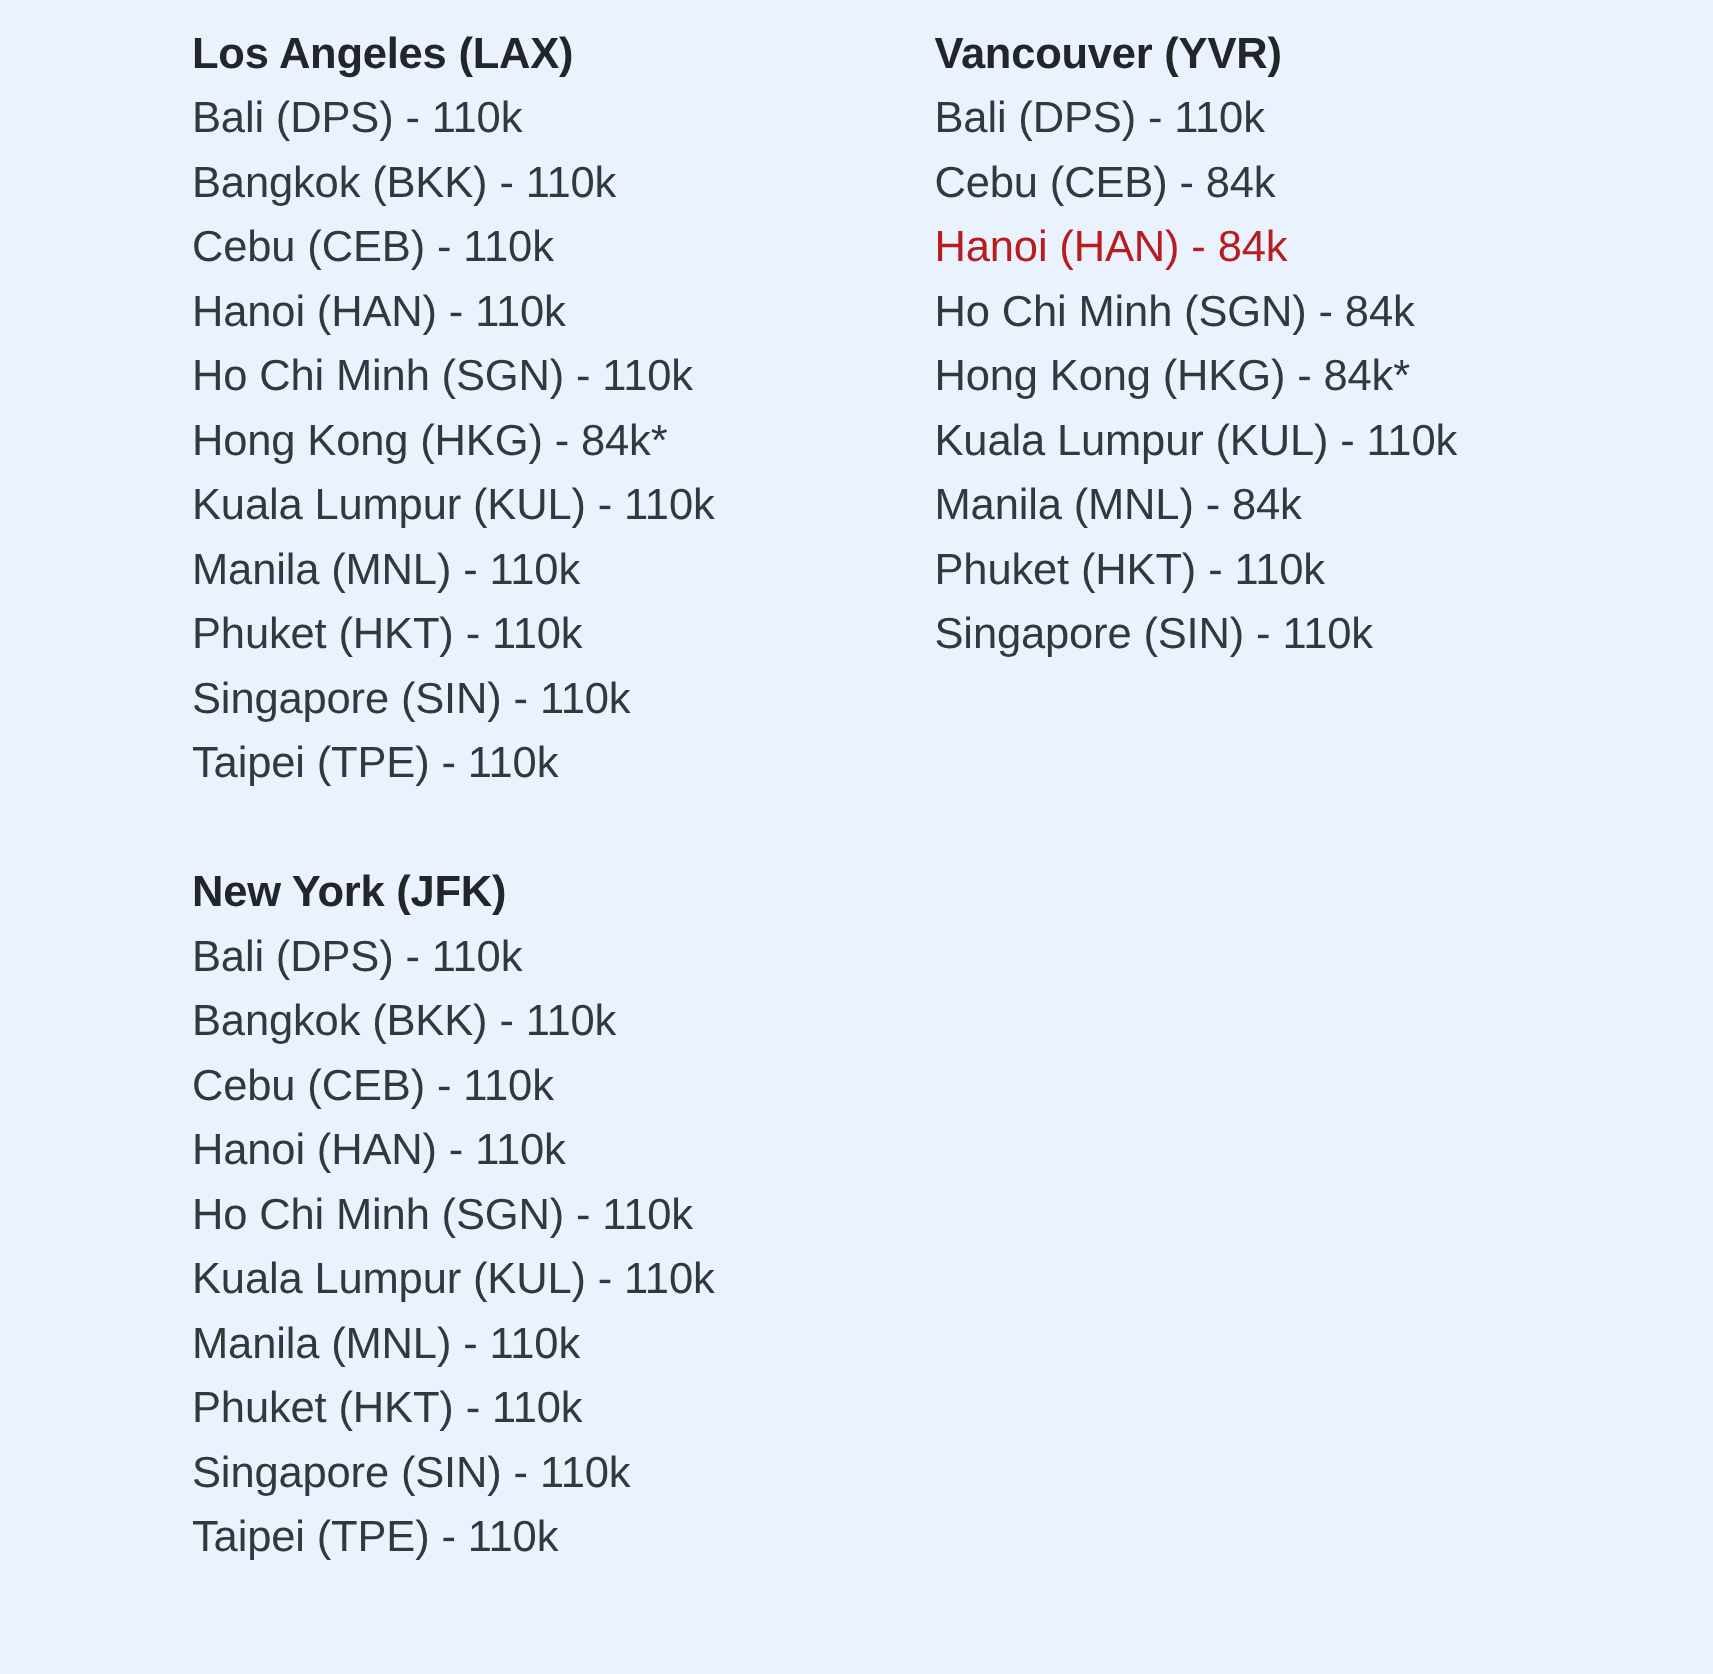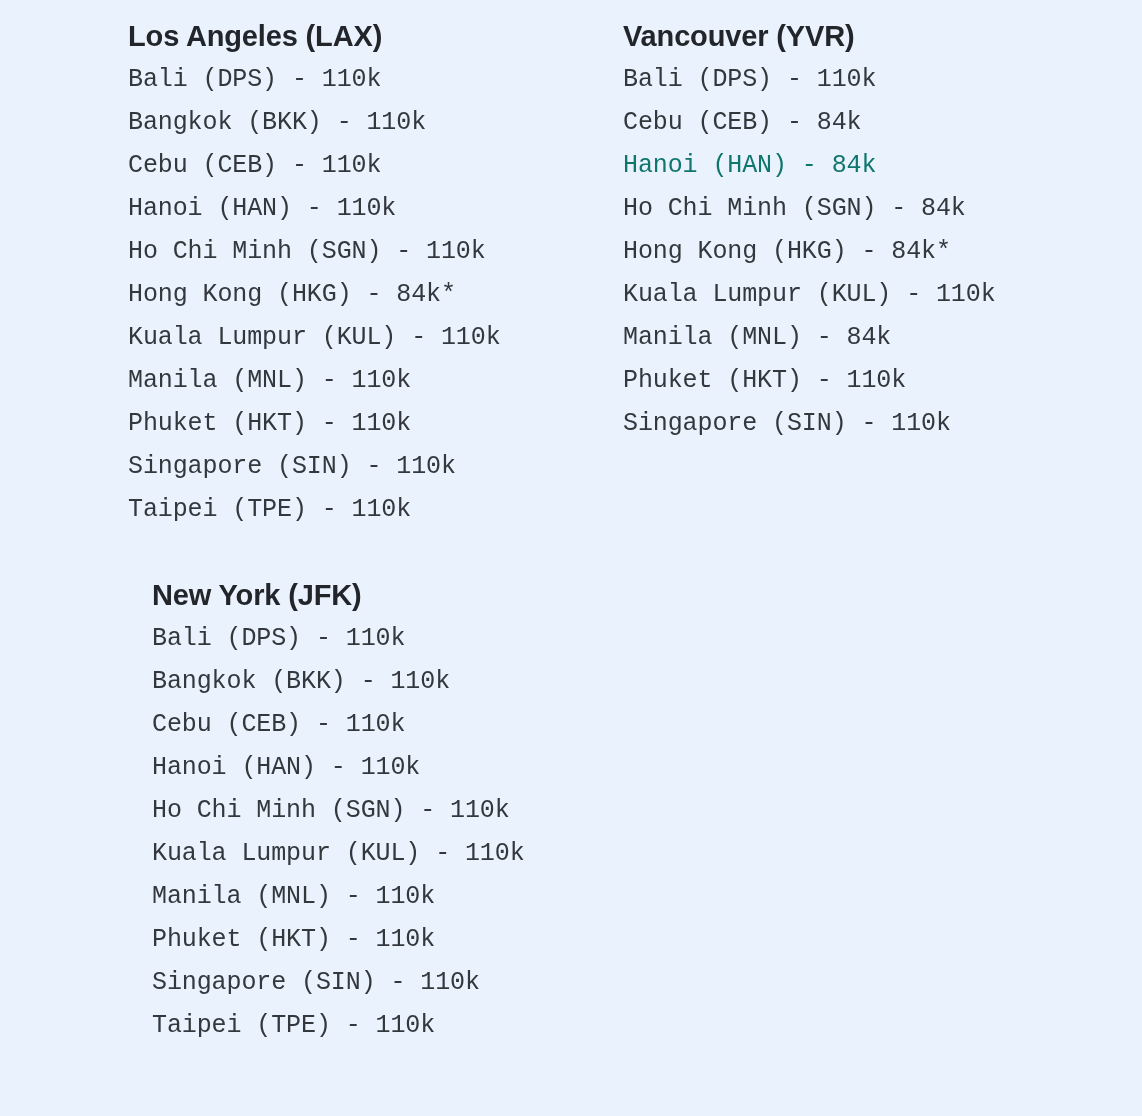--- a/index.html
+++ b/index.html
@@ -38,46 +38,44 @@
   .column-left  { width: 495px; flex: 0 0 495px; }
   .column-right { width: 495px; flex: 0 0 495px; }
 
   .block {
     display: block;
   }
 
   
   .block + .block {
     margin-top: 43px;
-    margin-left: 24px;
   }
 
   .block-heading {
     font-size: 29px;
     line-height: 43px;
     font-weight: bold;
     color: #22262b;
     white-space: nowrap;
     letter-spacing: -0.15px;
   }
 
   .route-list {
     list-style: none;
     margin: 0;
     padding: 0;
   }
 
   .route-row {
-    font-size: 25px;
+    font-size: 29px;
     line-height: 43px;
     font-weight: normal;
     color: #33383d;
     white-space: nowrap;
     letter-spacing: -0.1px;
-    font-family: Liberation Mono, monospace;
   }
 
   .route-sep {
     white-space: pre;
   }
 </style>
 </head>
 <body style="background: rgb(234, 242, 253);">
 
 <div class="page">
@@ -120,21 +118,21 @@
 
     </div>
 
     <div class="column column-right">
 
       <section class="block">
         <div class="block-heading" style="color: rgb(34, 38, 43);">Vancouver (YVR)</div>
         <ul class="route-list">
             <li class="route-row" style="color: rgb(51, 56, 61);"><span>Bali (DPS)</span><span class="route-sep"> - </span><span>110k</span></li>
             <li class="route-row" style="color: rgb(51, 56, 61);"><span>Cebu (CEB)</span><span class="route-sep"> - </span><span>84k</span></li>
-            <li class="route-row" style="color: #0f766e;"><span>Hanoi (HAN)</span><span class="route-sep"> - </span><span>84k</span></li>
+            <li class="route-row" style="color: #b91c1c;"><span>Hanoi (HAN)</span><span class="route-sep"> - </span><span>84k</span></li>
             <li class="route-row" style="color: rgb(51, 56, 61);"><span>Ho Chi Minh (SGN)</span><span class="route-sep"> - </span><span>84k</span></li>
             <li class="route-row" style="color: rgb(51, 56, 61);"><span>Hong Kong (HKG)</span><span class="route-sep"> - </span><span>84k*</span></li>
             <li class="route-row" style="color: rgb(51, 56, 61);"><span>Kuala Lumpur (KUL)</span><span class="route-sep"> - </span><span>110k</span></li>
             <li class="route-row" style="color: rgb(51, 56, 61);"><span>Manila (MNL)</span><span class="route-sep"> - </span><span>84k</span></li>
             <li class="route-row" style="color: rgb(51, 56, 61);"><span>Phuket (HKT)</span><span class="route-sep"> - </span><span>110k</span></li>
             <li class="route-row" style="color: rgb(51, 56, 61);"><span>Singapore (SIN)</span><span class="route-sep"> - </span><span>110k</span></li>
           </ul>
       </section>
 
     </div>

